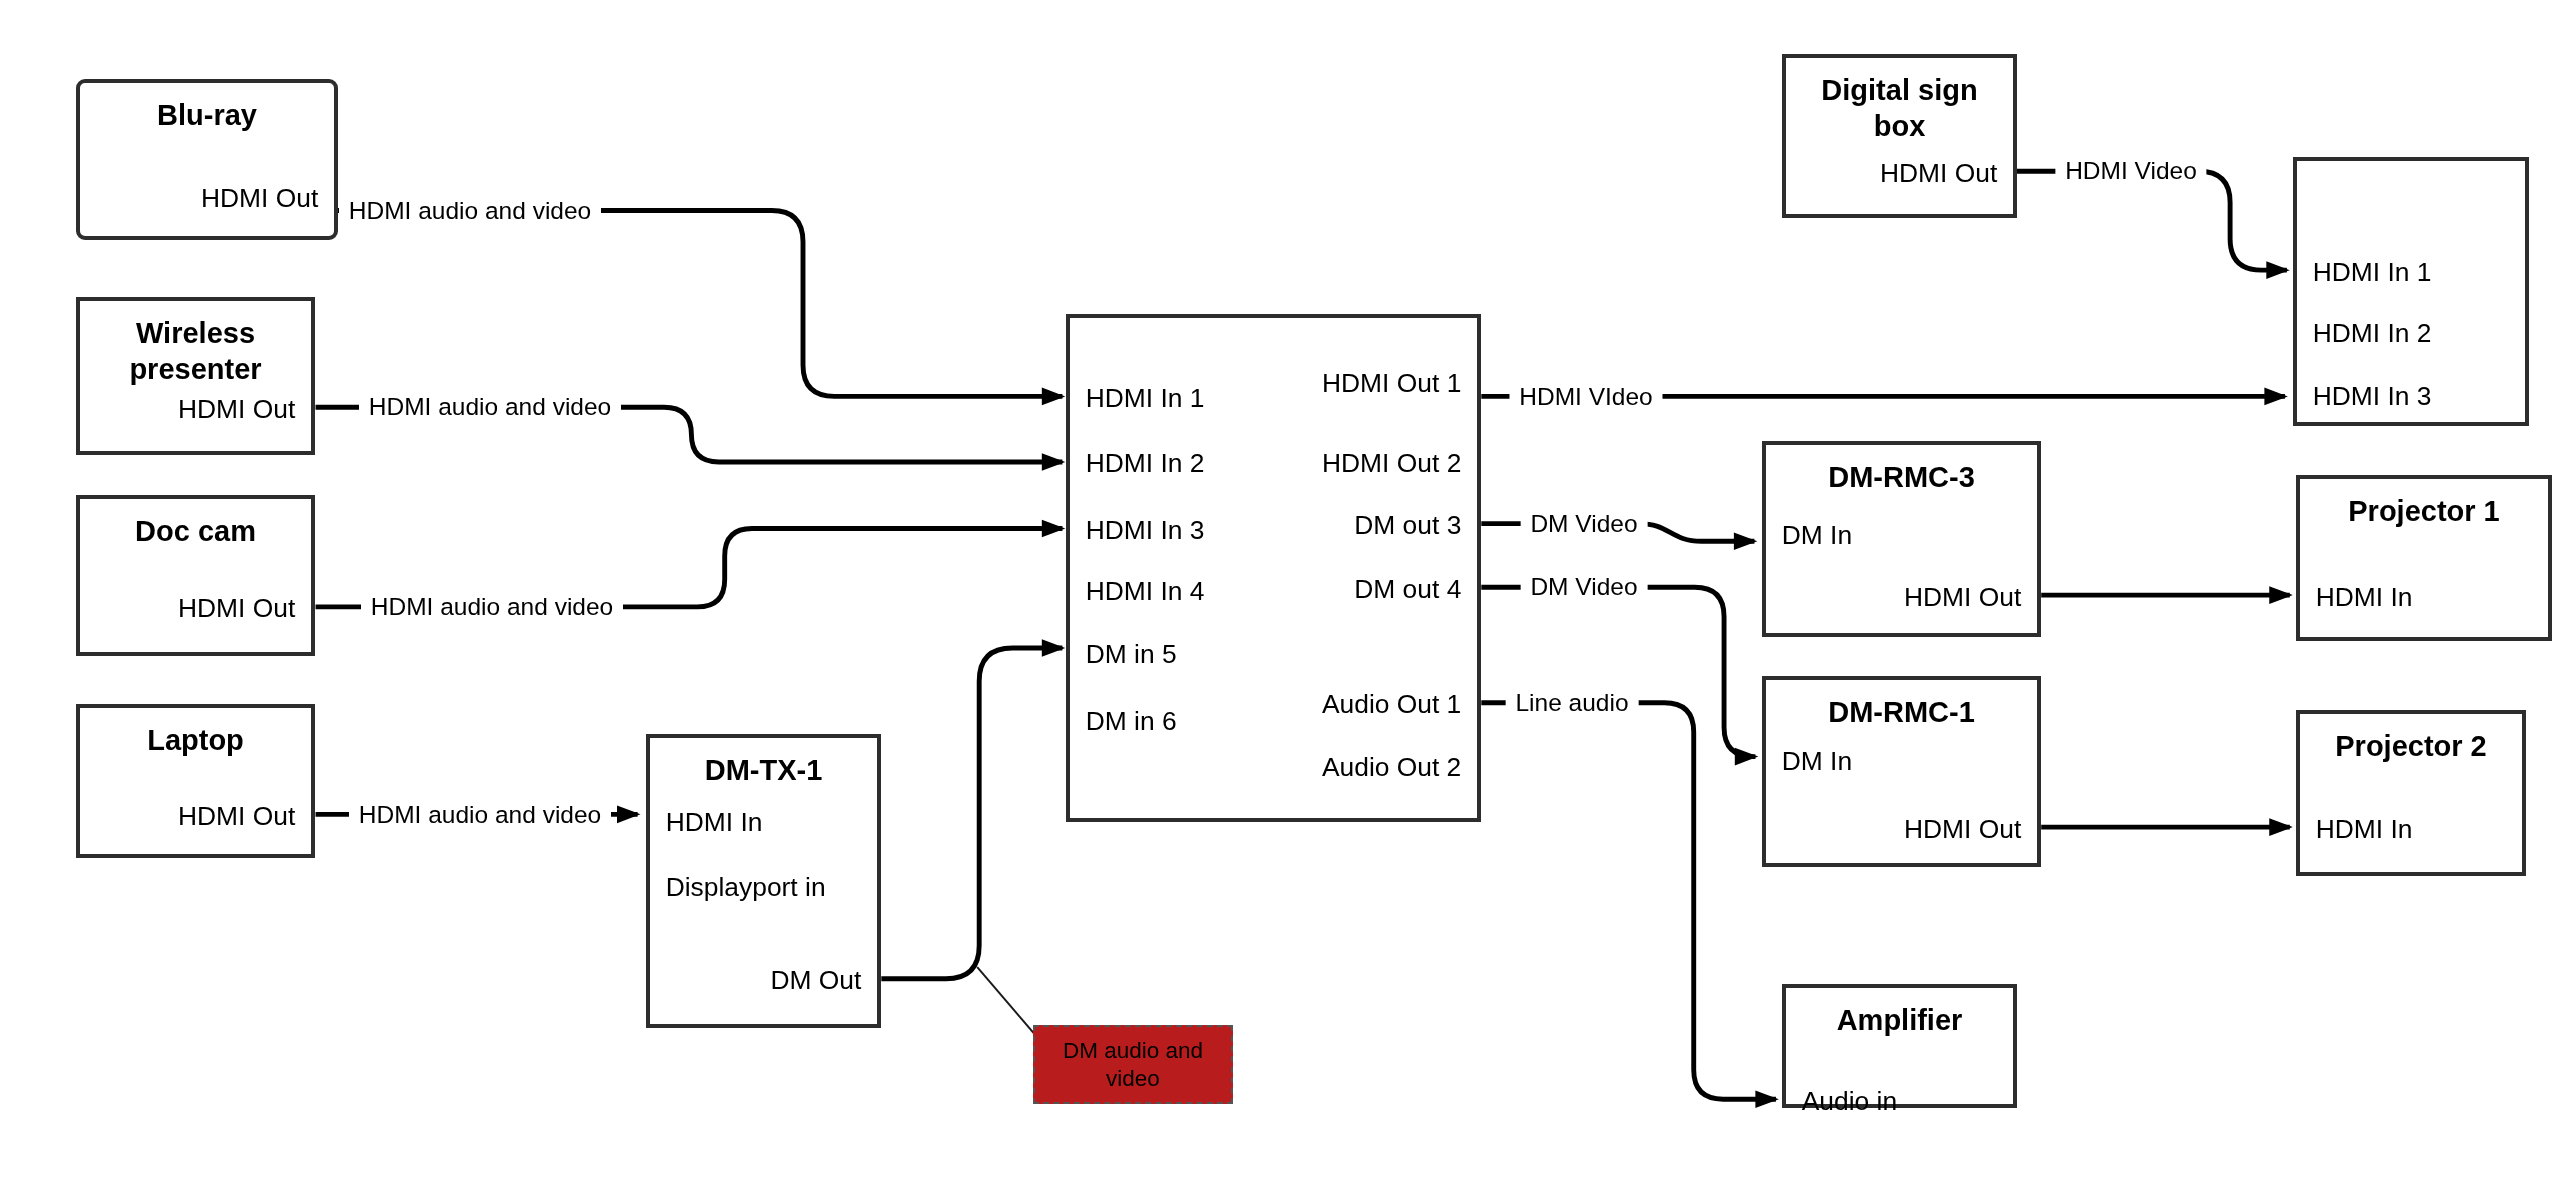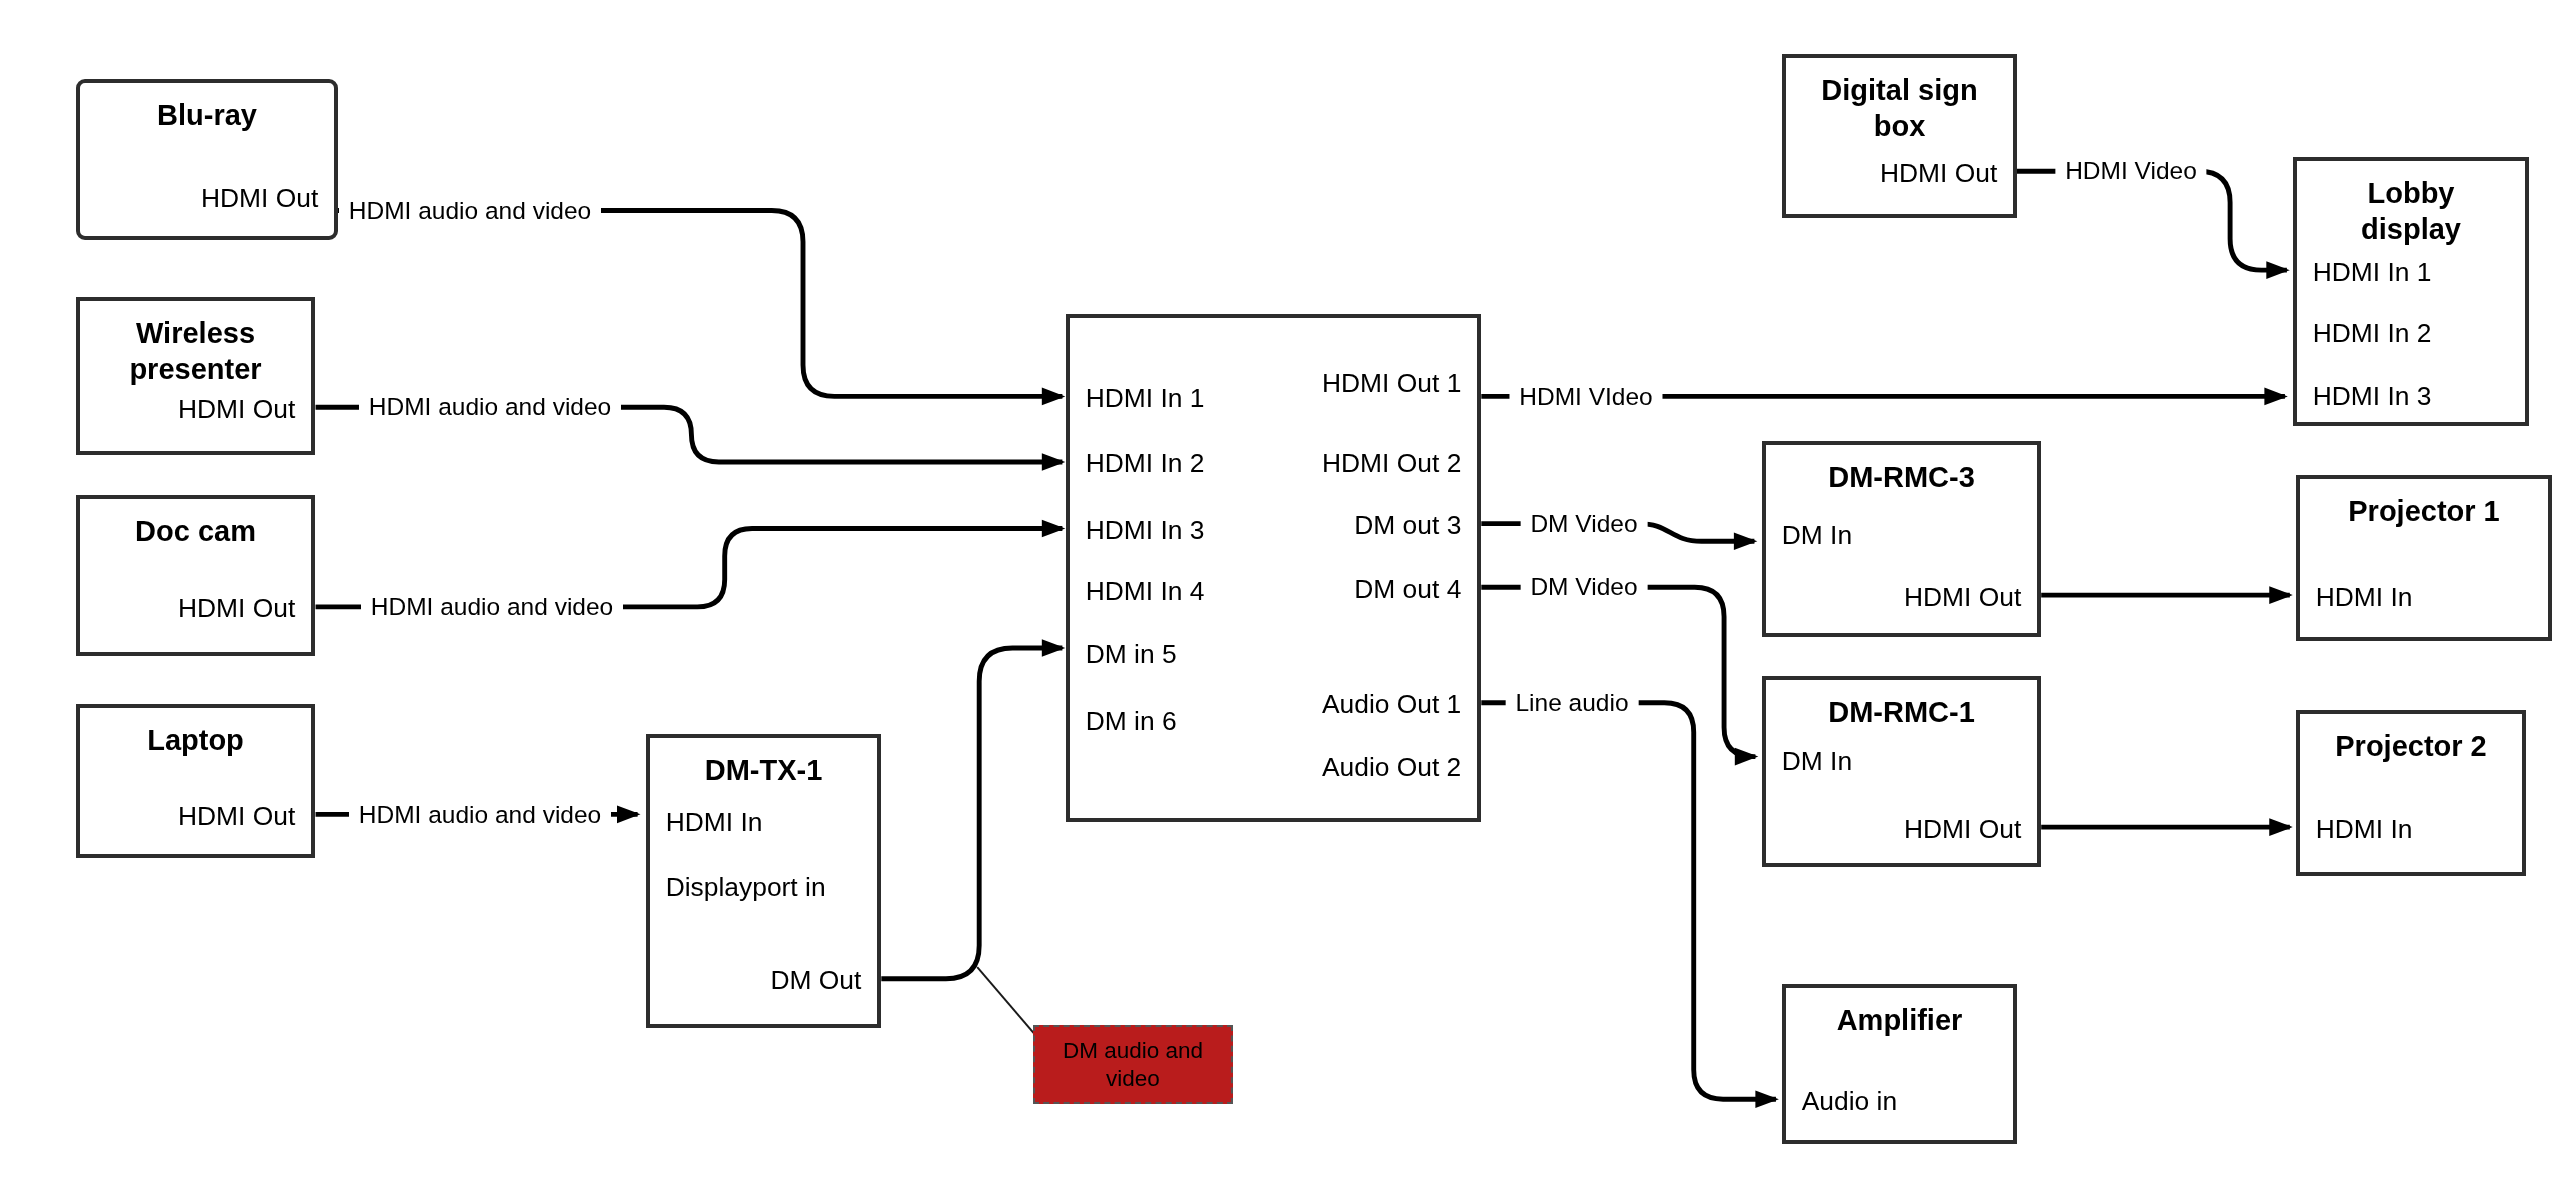--- a/index.html
+++ b/index.html
@@ -136,21 +136,20 @@
         <div class="port right" style="top: 191px;">DM out 3</div>
         <div class="port right" style="top: 255px;">DM out 4</div>
         <div class="port right" style="top: 370px;">Audio Out 1</div>
         <div class="port right" style="top: 433px;">Audio Out 2</div>
       </div>
       <div class="node" style="left: 1782px; top: 54px; width: 235px; height: 164px;">
         <div class="node-title">Digital sign box</div>
         <div class="port right" style="top: 99px;">HDMI Out</div>
       </div>
       <div class="node" style="left: 2293px; top: 157px; width: 236px; height: 269px;">
-        <div class="node-title">Lobby display</div>
         <div class="port left" style="top: 95px;">HDMI In 1</div>
         <div class="port left" style="top: 156px;">HDMI In 2</div>
         <div class="port left" style="top: 219px;">HDMI In 3</div>
       </div>
       <div class="node" style="left: 1762px; top: 441px; width: 279px; height: 196px;">
         <div class="node-title">DM-RMC-3</div>
         <div class="port left" style="top: 74px;">DM In</div>
         <div class="port right" style="top: 136px;">HDMI Out</div>
       </div>
       <div class="node" style="left: 2296px; top: 475px; width: 256px; height: 166px;">
@@ -159,21 +158,21 @@
       </div>
       <div class="node" style="left: 1762px; top: 676px; width: 279px; height: 191px;">
         <div class="node-title">DM-RMC-1</div>
         <div class="port left" style="top: 65px;">DM In</div>
         <div class="port right" style="top: 133px;">HDMI Out</div>
       </div>
       <div class="node" style="left: 2296px; top: 710px; width: 230px; height: 166px;">
         <div class="node-title">Projector 2</div>
         <div class="port left" style="top: 99px;">HDMI In</div>
       </div>
-      <div class="node" style="left: 1782px; top: 984px; width: 235px; height: 160px;">
+      <div class="node" style="left: 1782px; top: 984px; width: 235px; height: 124px;">
         <div class="node-title">Amplifier</div>
         <div class="port left" style="top: 97px;">Audio in</div>
       </div>
     </div>
   <div id="label-layer">
       <span class="edge-label" style="left: 470px; top: 211px;">HDMI audio and video</span>
       <span class="edge-label" style="left: 490px; top: 407px;">HDMI audio and video</span>
       <span class="edge-label" style="left: 492px; top: 607px;">HDMI audio and video</span>
       <span class="edge-label" style="left: 480px; top: 815px;">HDMI audio and video</span>
       <span class="edge-label" style="left: 1586px; top: 397px;">HDMI VIdeo</span>

